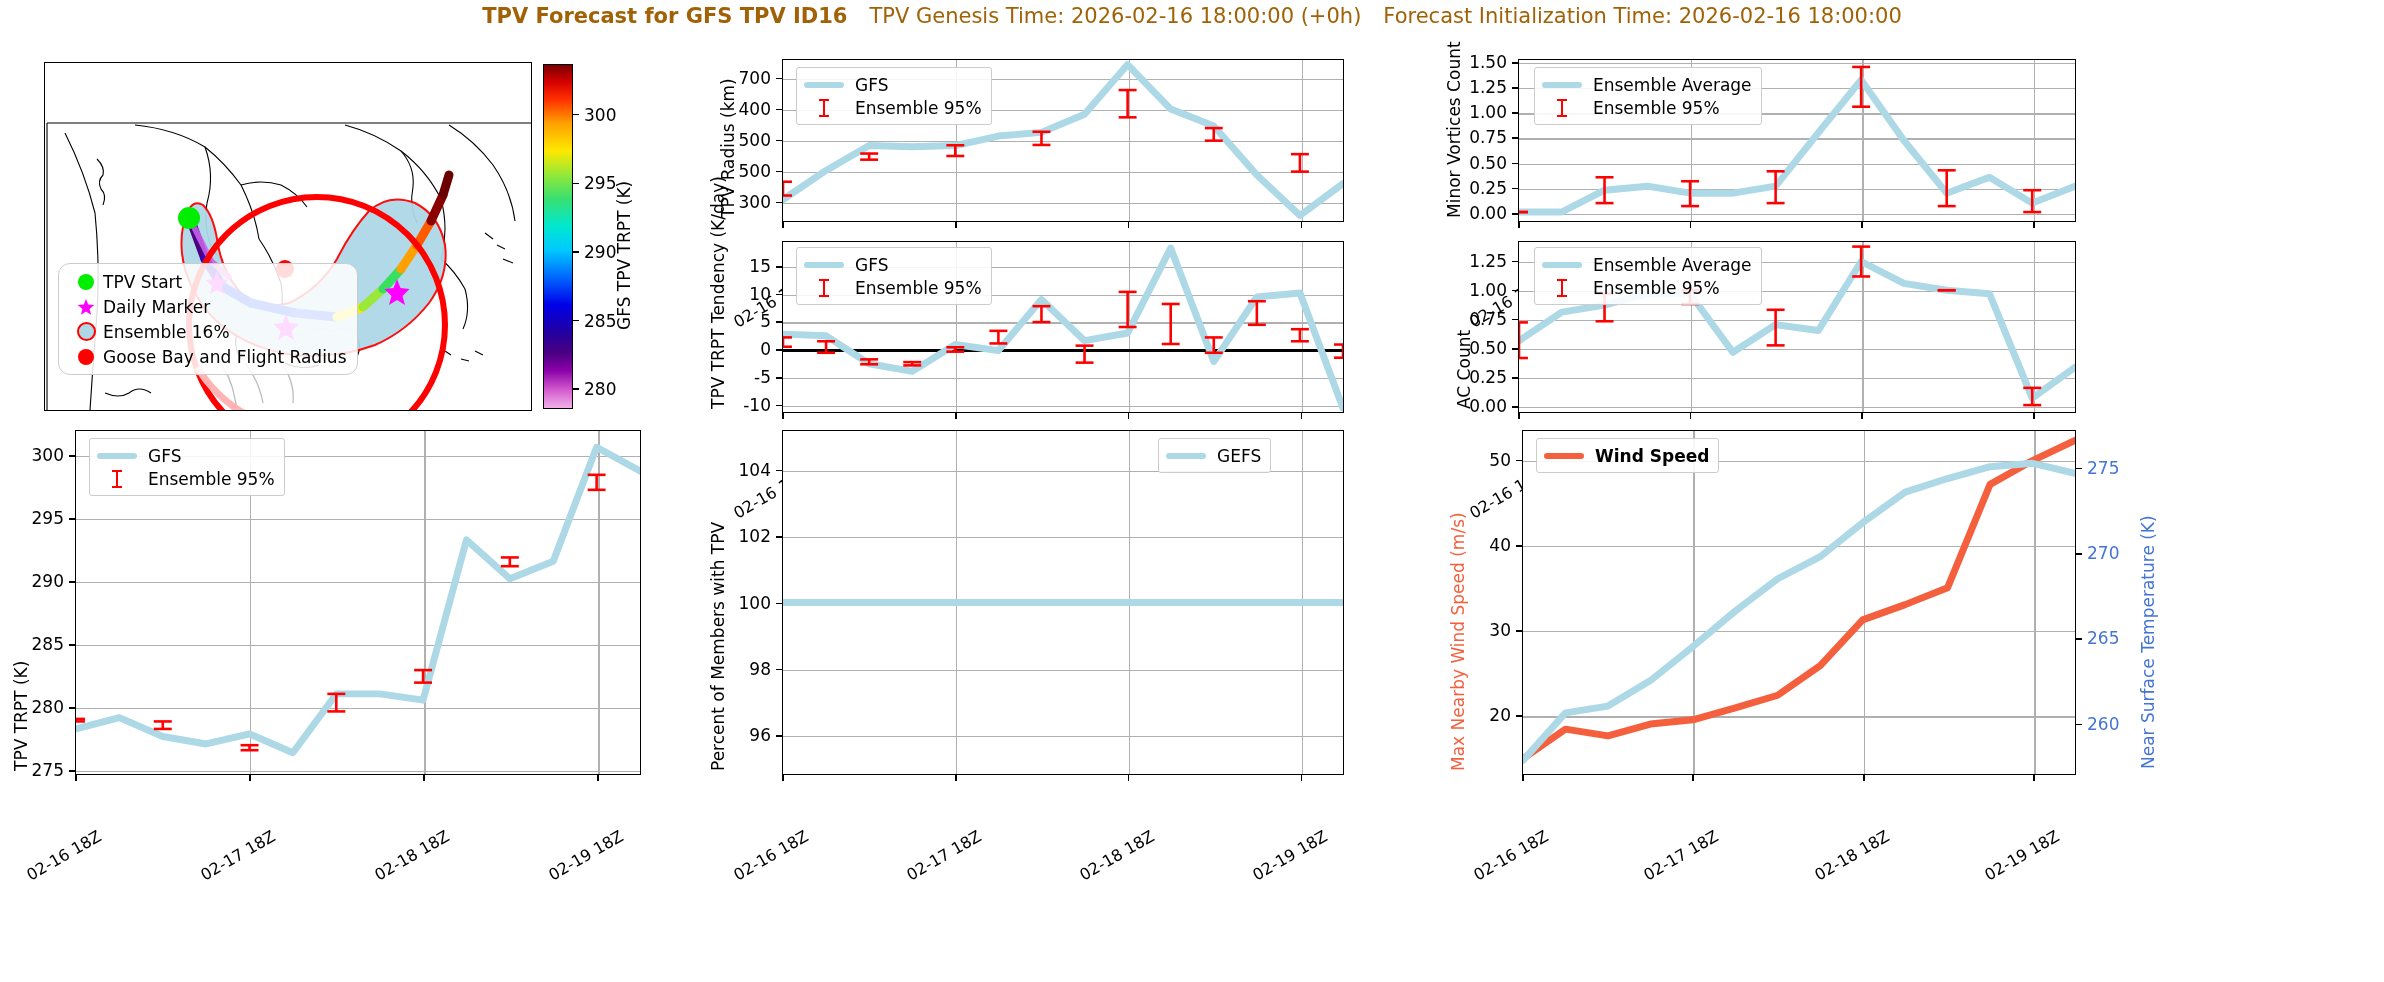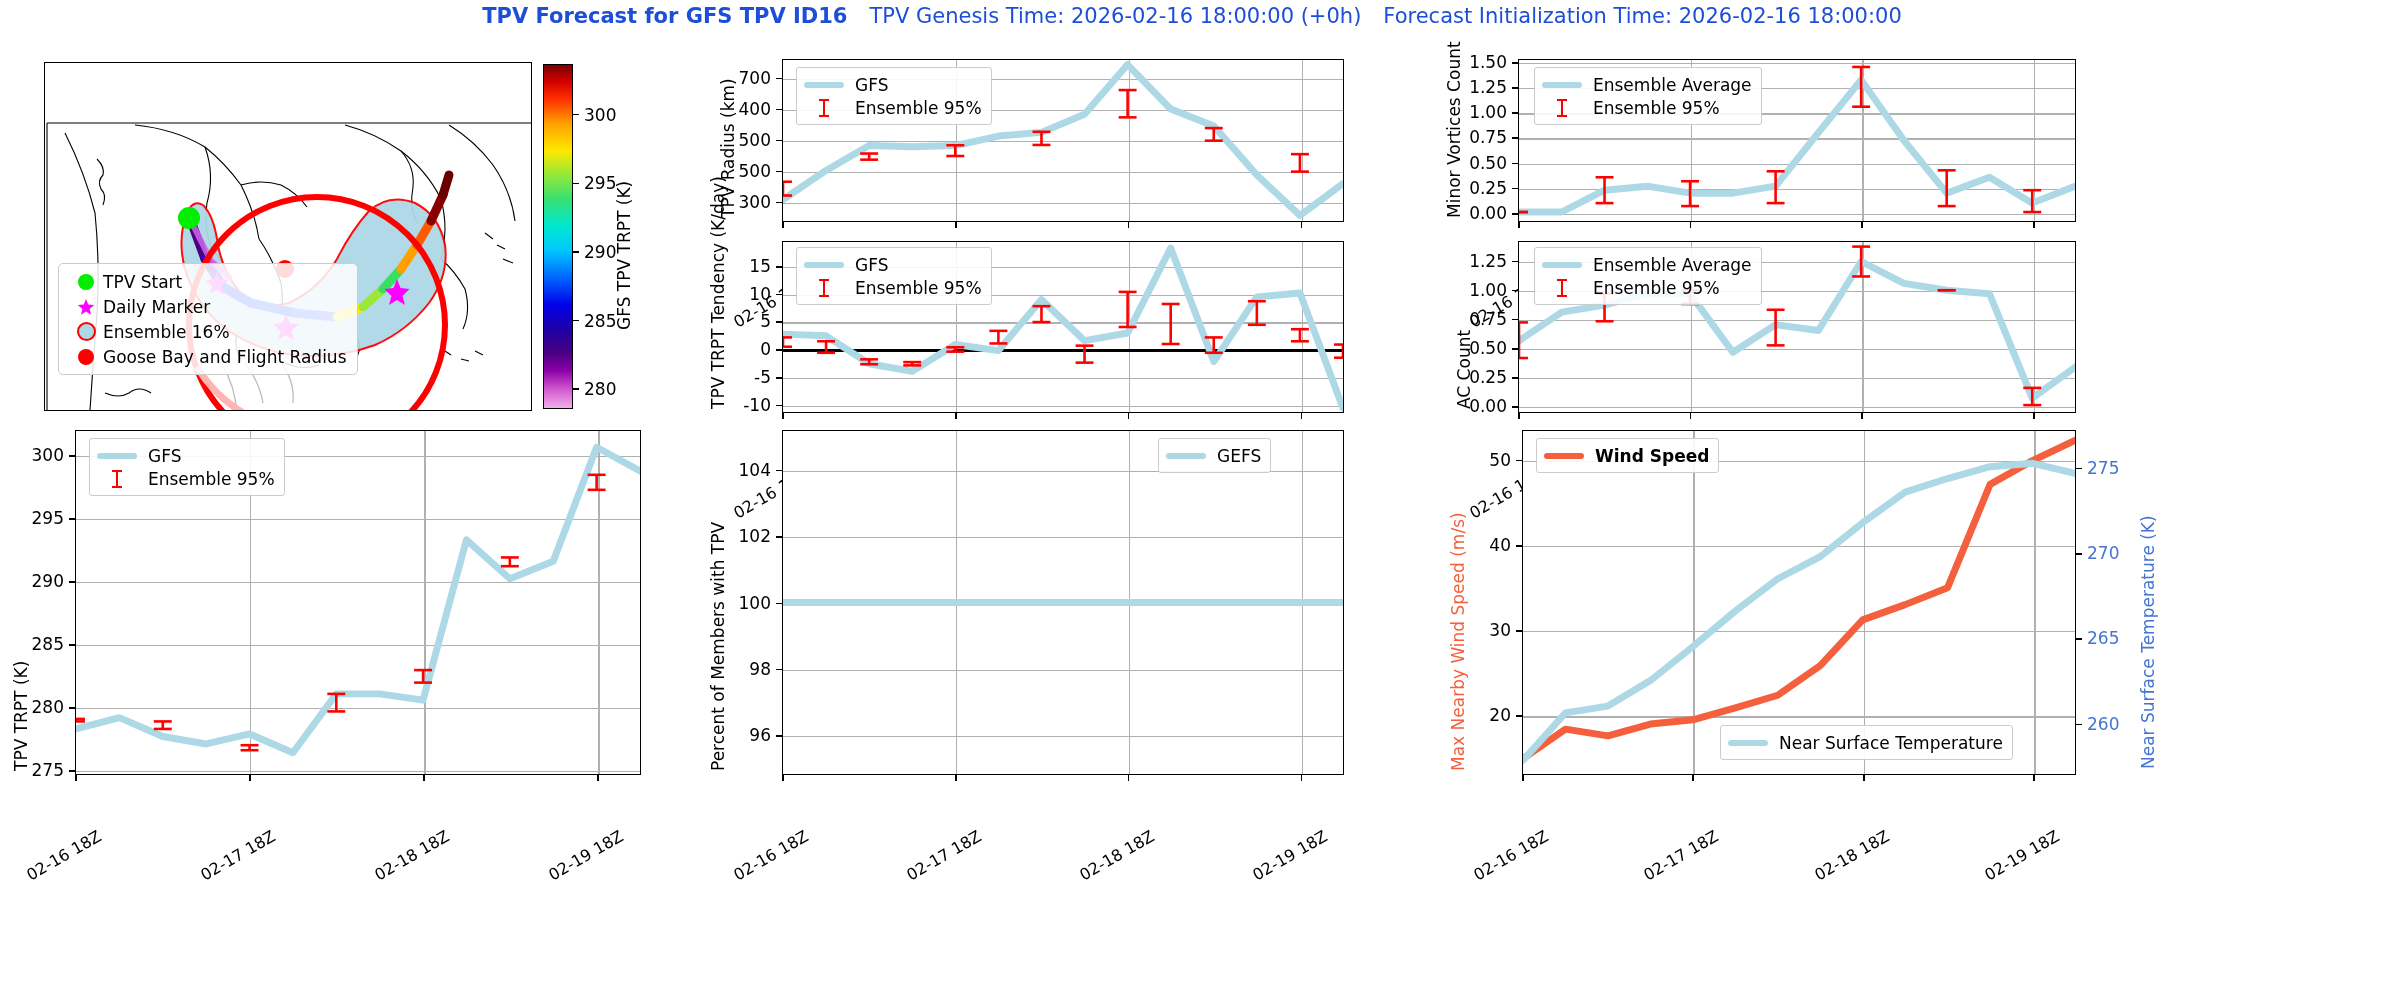--- a/index.html
+++ b/index.html
@@ -2,21 +2,21 @@
 <html><head>
 <meta charset="utf-8">
 <title>TPV Forecast Dashboard</title>
 <style>
   html,body{margin:0;padding:0;background:#ffffff;}
   body{width:2384px;height:982px;font-family:"DejaVu Sans","Liberation Sans",sans-serif;overflow:hidden;}
   #root{position:relative;width:2384px;height:982px;}
 
   
   .suptitle{position:absolute;left:0;top:4px;width:2384px;text-align:center;
-            white-space:nowrap;font-size:21px;color:#1d4ed8;}
+            white-space:nowrap;font-size:21px;color:#a16207;}
   .suptitle .bold{font-weight:bold;}
   .suptitle .sep{display:inline-block;width:22px;}
 
   
   .panel{position:absolute;box-sizing:border-box;}
   .axes{position:absolute;box-sizing:border-box;border:1.6px solid #000;background:#fff;overflow:hidden;}
   .grid-v,.grid-h{position:absolute;background:#b0b0b0;}
   .grid-v{width:1.3px;top:0;bottom:0;}
   .grid-h{height:1.3px;left:0;right:0;}
   .zeroline{position:absolute;height:3px;background:#000;left:0;right:0;}
@@ -49,21 +49,21 @@
           #f0b0e8 0%, #d65fd0 5%, #8a00a8 11%, #4b0082 16%,
           #2200a0 22%, #0000e8 30%, #0066ff 38%, #00c8ff 46%,
           #00e8d0 53%, #38e070 61%, #95e838 68%, #ffe800 75%,
           #ffa000 83%, #ff3000 90%, #d60000 95%, #7a0000 100%);}
   .cbar-tick{position:absolute;left:100%;display:flex;align-items:center;
              transform:translateY(-50%);font-size:17px;color:#000;white-space:nowrap;}
   .cbar-tick i{display:block;width:7px;height:1.4px;background:#000;margin-right:5px;}
   .cbar-label{position:absolute;transform-origin:0 0;transform:rotate(-90deg);
               white-space:nowrap;font-size:17px;color:#000;}
   .maplegend{position:absolute;background:rgba(255,255,255,0.86);border:1px solid #cccccc;
-             border-radius:5px;padding:5px 10px;font-size:17px;z-index:8;}
+             border-radius:12px;padding:5px 10px;font-size:17px;z-index:8;}
   .maplegend .row{display:flex;align-items:center;height:25px;white-space:nowrap;}
   .maplegend .mk{width:34px;flex:none;display:flex;justify-content:center;align-items:center;}
   .dot{border-radius:50%;display:block;}
 </style>
 </head>
 <body>
 
 <div id="root">
 
   <div class="suptitle">
@@ -676,21 +676,15 @@
       <div class="xtick" style="left: 481.923px; top: 365px;">02-18 18Z</div>
       <div class="xtickmark" style="left: 643.385px; top: 355px;"></div>
       <div class="xtick" style="left: 652.385px; top: 365px;">02-19 18Z</div>
       <div class="ylabel" style="left: 58px; top: 351px; color: rgb(244, 96, 62);">Max Nearby Wind Speed (m/s)</div>
       <div class="legend" style="left: 146px; top: 18px; font-weight: bold;">
         <div class="row">
           <span class="swatch-line" style="background: rgb(244, 96, 62);"></span>
           <span>Wind Speed</span>
         </div>
       </div>
-      <div class="legend" style="left: 330px; top: 305px;">
-        <div class="row">
-          <span class="swatch-line" style="background: rgb(173, 216, 230);"></span>
-          <span>Near Surface Temperature</span>
-        </div>
-      </div>
     </div>
 
 </div>
 
 </body></html>

